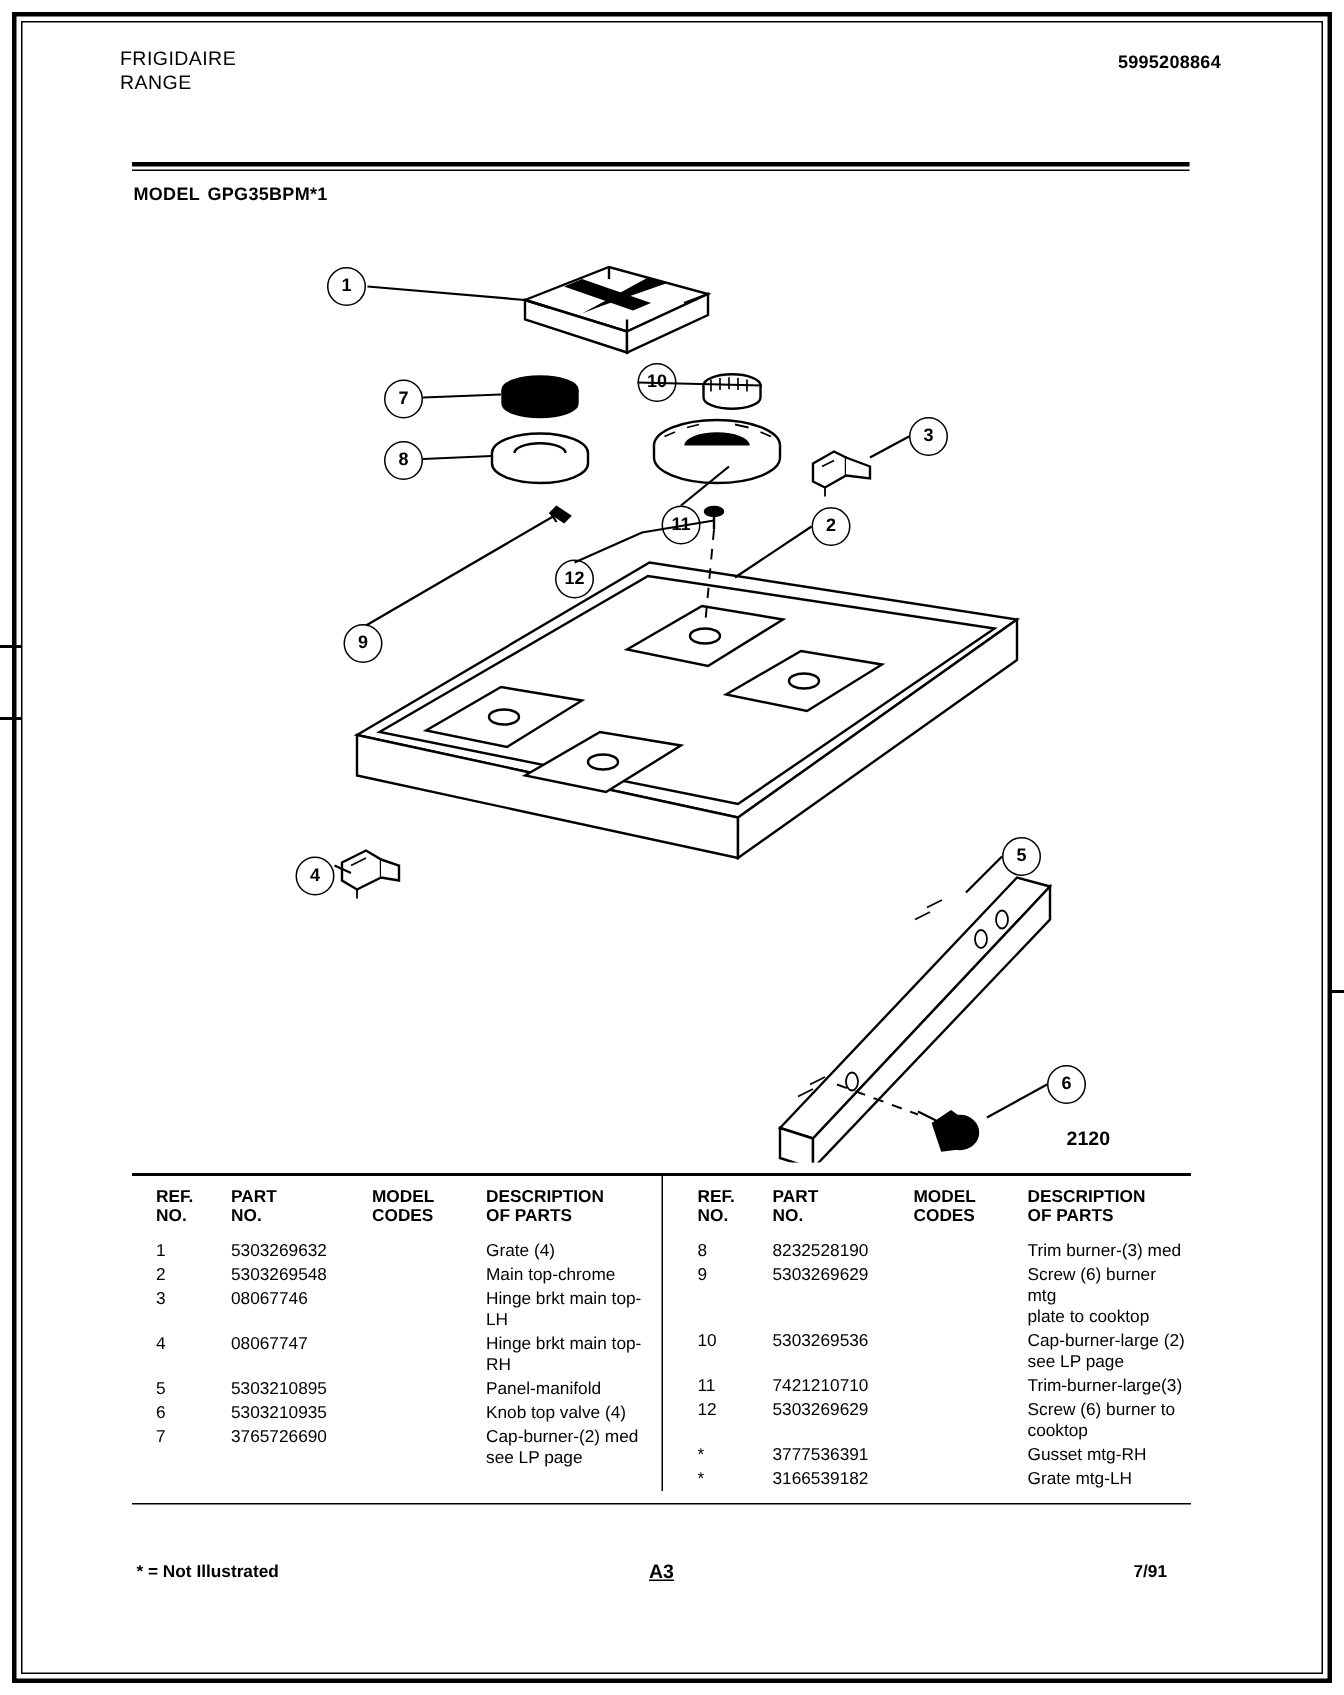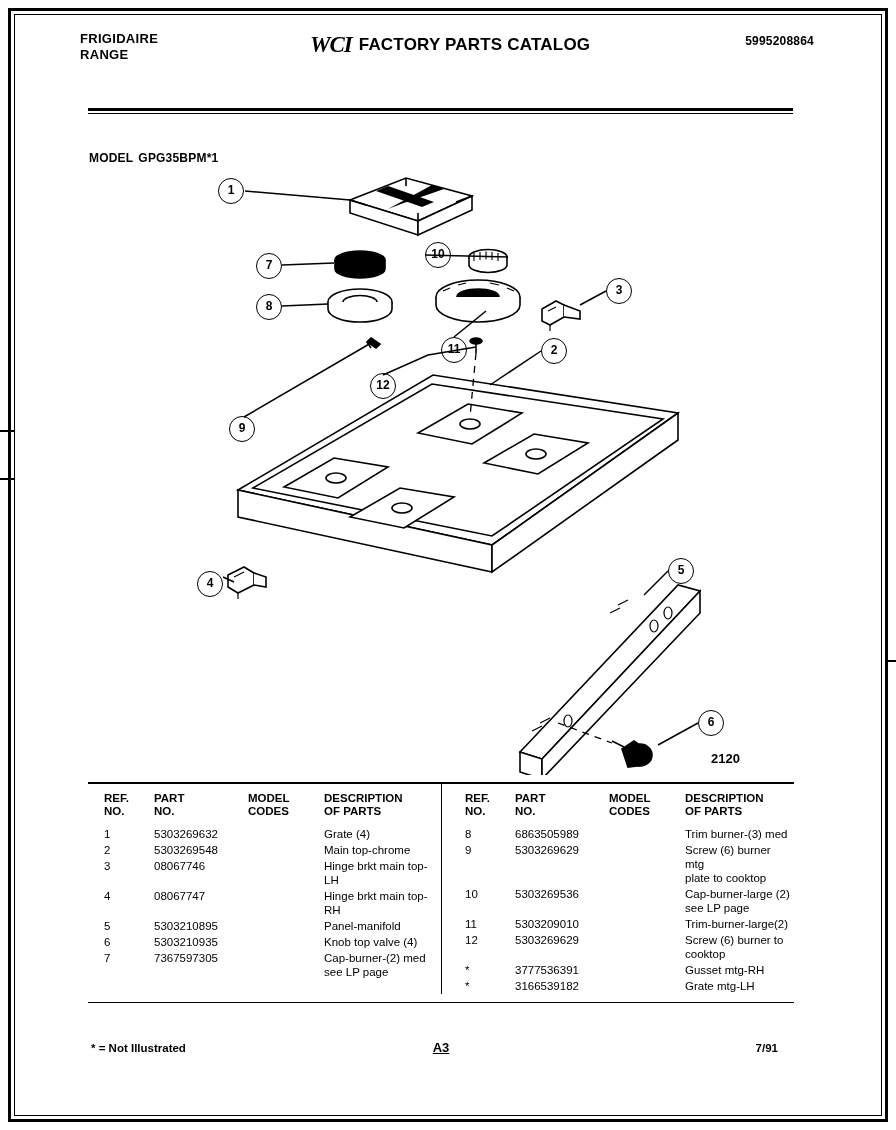--- a/index.html
+++ b/index.html
@@ -36,21 +36,21 @@
     height: 1102px;
     border: 1px solid #000;
     box-sizing: border-box;
   }
   
   .brand {
     position: absolute;
     left: 80px;
     top: 31px;
     font-size: 13px;
-    font-weight: bold;
+    font-weight: normal;
     letter-spacing: 0.3px;
     line-height: 16px;
   }
   .brand div { white-space: pre; }
   .catalog-title {
     position: absolute;
     left: 310px;
     top: 32px;
     font-size: 17px;
     font-weight: bold;
@@ -90,21 +90,20 @@
     height: 1px;
     background: #000;
   }
   .model-line {
     position: absolute;
     left: 89px;
     top: 122px;
     font-size: 12px;
     font-weight: bold;
     letter-spacing: 0.2px;
-    margin-top: 29px;
   }
   .model-line .label { margin-right: 5px; }
 
   
   .diagram {
     position: absolute;
     left: 88px;
     top: 145px;
     width: 706px;
     height: 630px;
@@ -215,23 +214,20 @@
 
   <div class="edge-tick" style="left:0px;top:430px;width:14px;height:2px;"></div>
   <div class="edge-tick" style="left:0px;top:478px;width:14px;height:2px;"></div>
   <div class="edge-tick" style="right:0px;top:660px;width:10px;height:2px;"></div>
 
   <div class="brand">
     <div>FRIGIDAIRE</div>
     <div>RANGE</div>
   </div>
 
-  <div class="catalog-title">
-    <span class="wci">WCI</span><span>FACTORY PARTS CATALOG</span>
-  </div>
 
   <div class="doc-number">5995208864</div>
 
   <div class="rule-thick"></div>
   <div class="rule-thin"></div>
 
   <div class="model-line">
     <span class="label">MODEL</span><span>GPG35BPM*1</span>
   </div>
 
@@ -425,21 +421,21 @@
               <td class="c-desc">Panel-manifold</td>
             </tr>
             <tr>
               <td class="c-ref">6</td>
               <td class="c-part">5303210935</td>
               <td class="c-codes"></td>
               <td class="c-desc">Knob top valve (4)</td>
             </tr>
             <tr>
               <td class="c-ref">7</td>
-              <td class="c-part">7367597305</td>
+              <td class="c-part">3765726690</td>
               <td class="c-codes"></td>
               <td class="c-desc" style="white-space:pre-line">Cap-burner-(2) med
 see LP page</td>
             </tr>
           </tbody>
         </table>
       </div>
 
       <div class="col right">
         <table class="parts">
@@ -451,43 +447,43 @@
 NO.</th>
               <th class="c-codes">MODEL
 CODES</th>
               <th class="c-desc">DESCRIPTION
 OF PARTS</th>
             </tr>
           </thead>
           <tbody>
             <tr>
               <td class="c-ref">8</td>
-              <td class="c-part">6863505989</td>
+              <td class="c-part">8232528190</td>
               <td class="c-codes"></td>
               <td class="c-desc">Trim burner-(3) med</td>
             </tr>
             <tr>
               <td class="c-ref">9</td>
               <td class="c-part">5303269629</td>
               <td class="c-codes"></td>
               <td class="c-desc" style="white-space:pre-line">Screw (6) burner mtg
 plate to cooktop</td>
             </tr>
             <tr>
               <td class="c-ref">10</td>
               <td class="c-part">5303269536</td>
               <td class="c-codes"></td>
               <td class="c-desc" style="white-space:pre-line">Cap-burner-large (2)
 see LP page</td>
             </tr>
             <tr>
               <td class="c-ref">11</td>
-              <td class="c-part">5303209010</td>
-              <td class="c-codes"></td>
-              <td class="c-desc">Trim-burner-large(2)</td>
+              <td class="c-part">7421210710</td>
+              <td class="c-codes"></td>
+              <td class="c-desc">Trim-burner-large(3)</td>
             </tr>
             <tr>
               <td class="c-ref">12</td>
               <td class="c-part">5303269629</td>
               <td class="c-codes"></td>
               <td class="c-desc" style="white-space:pre-line">Screw (6) burner to
 cooktop</td>
             </tr>
             <tr>
               <td class="c-ref">*</td>

